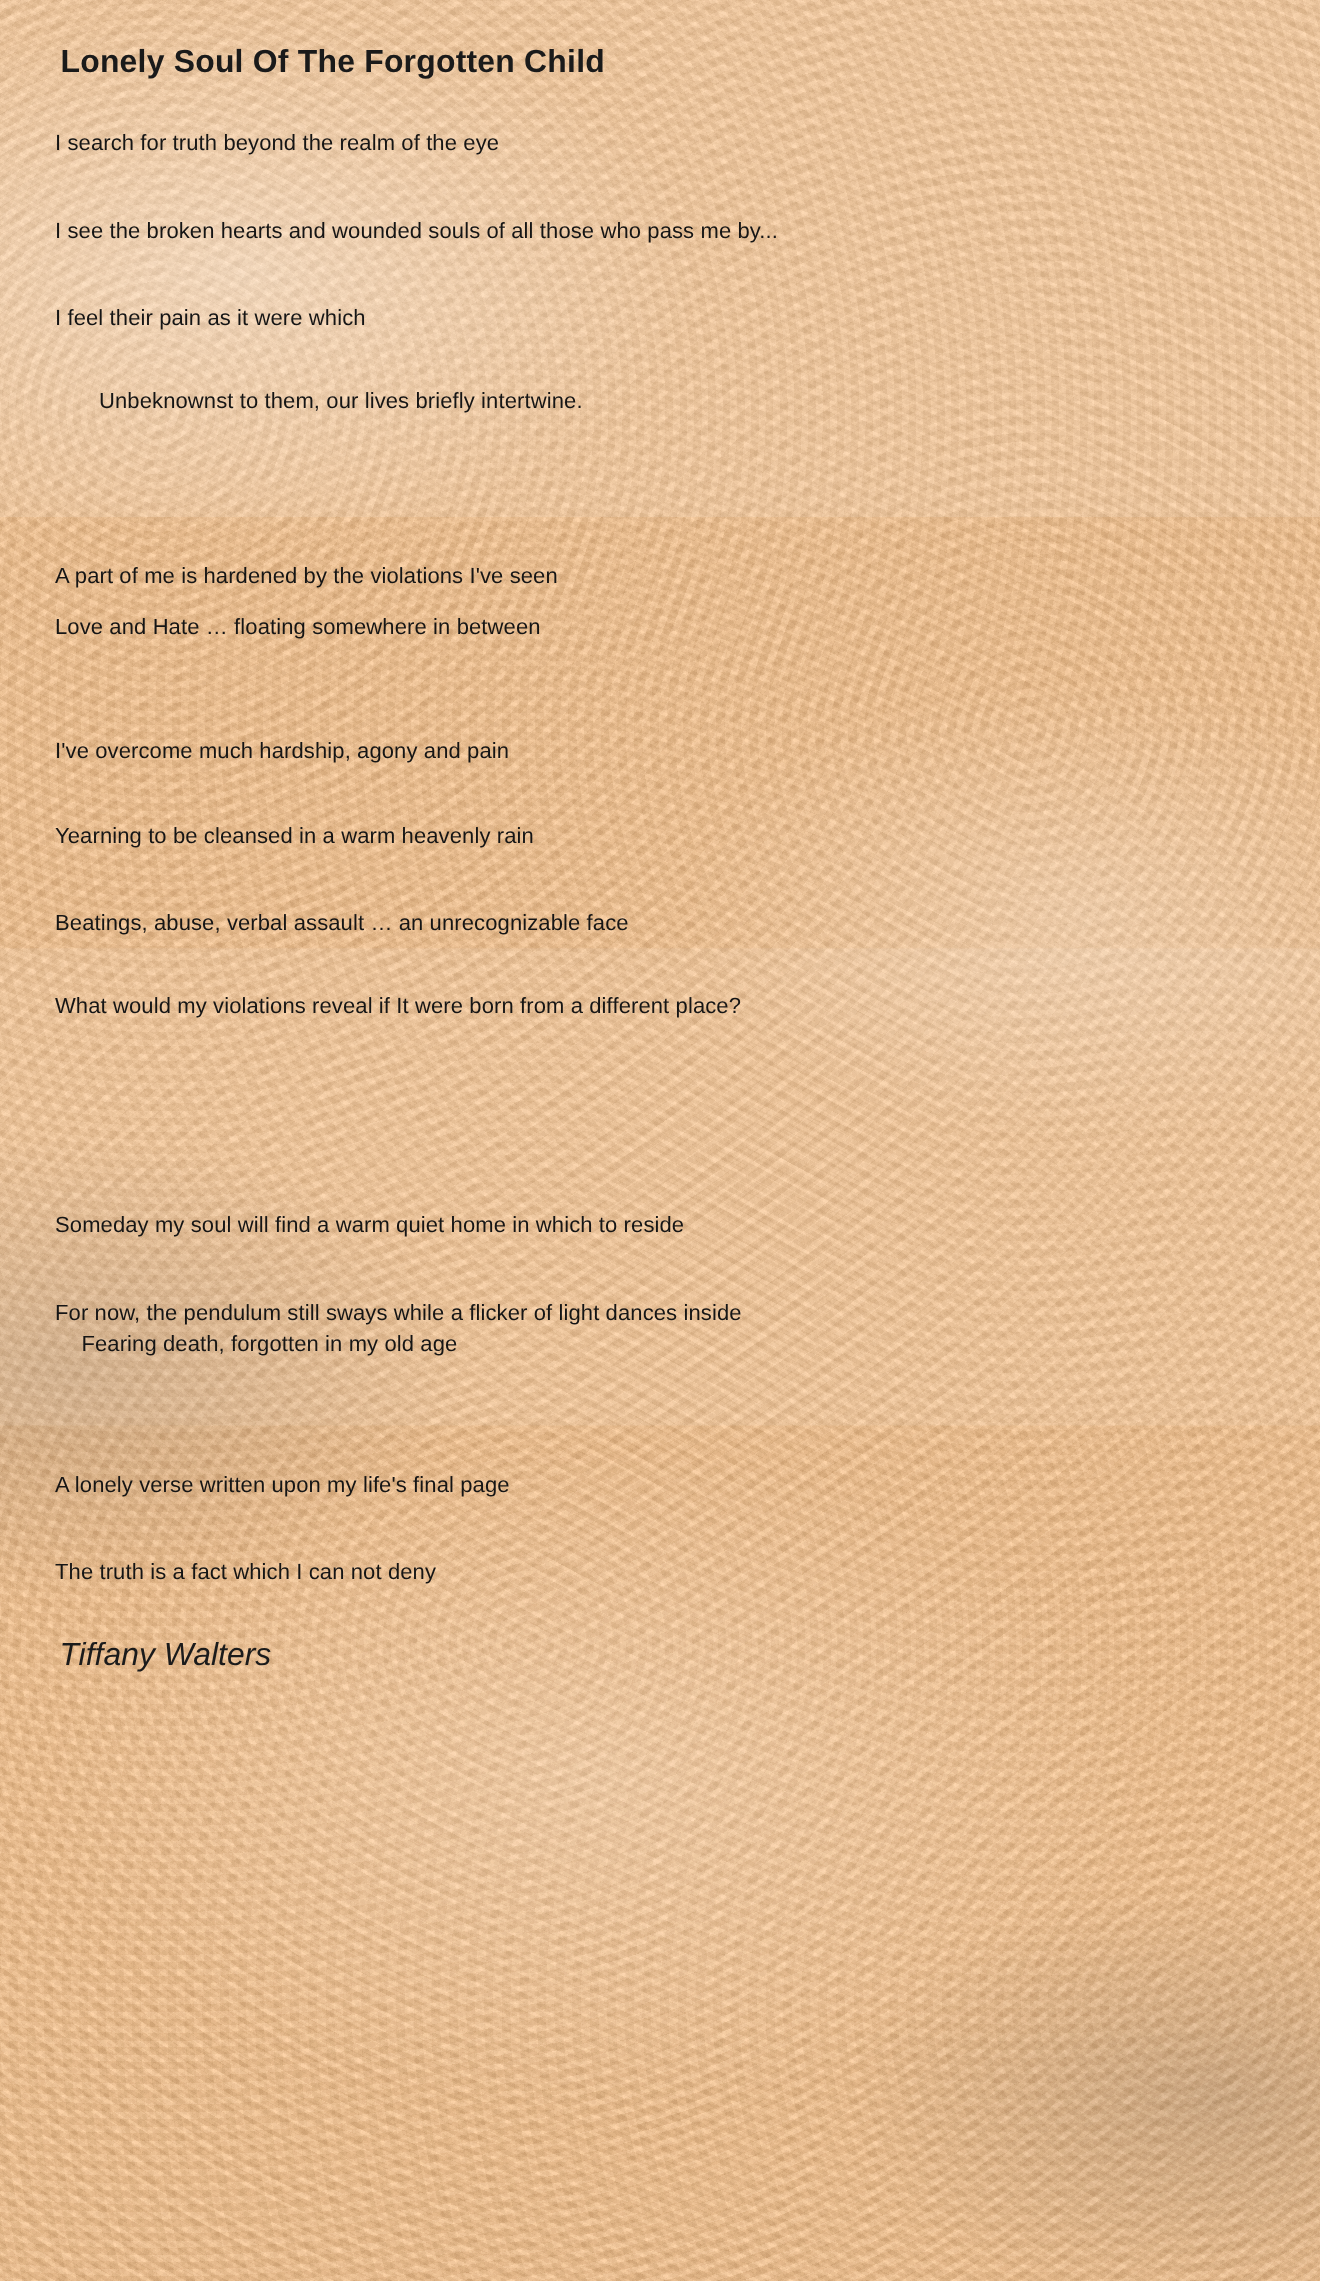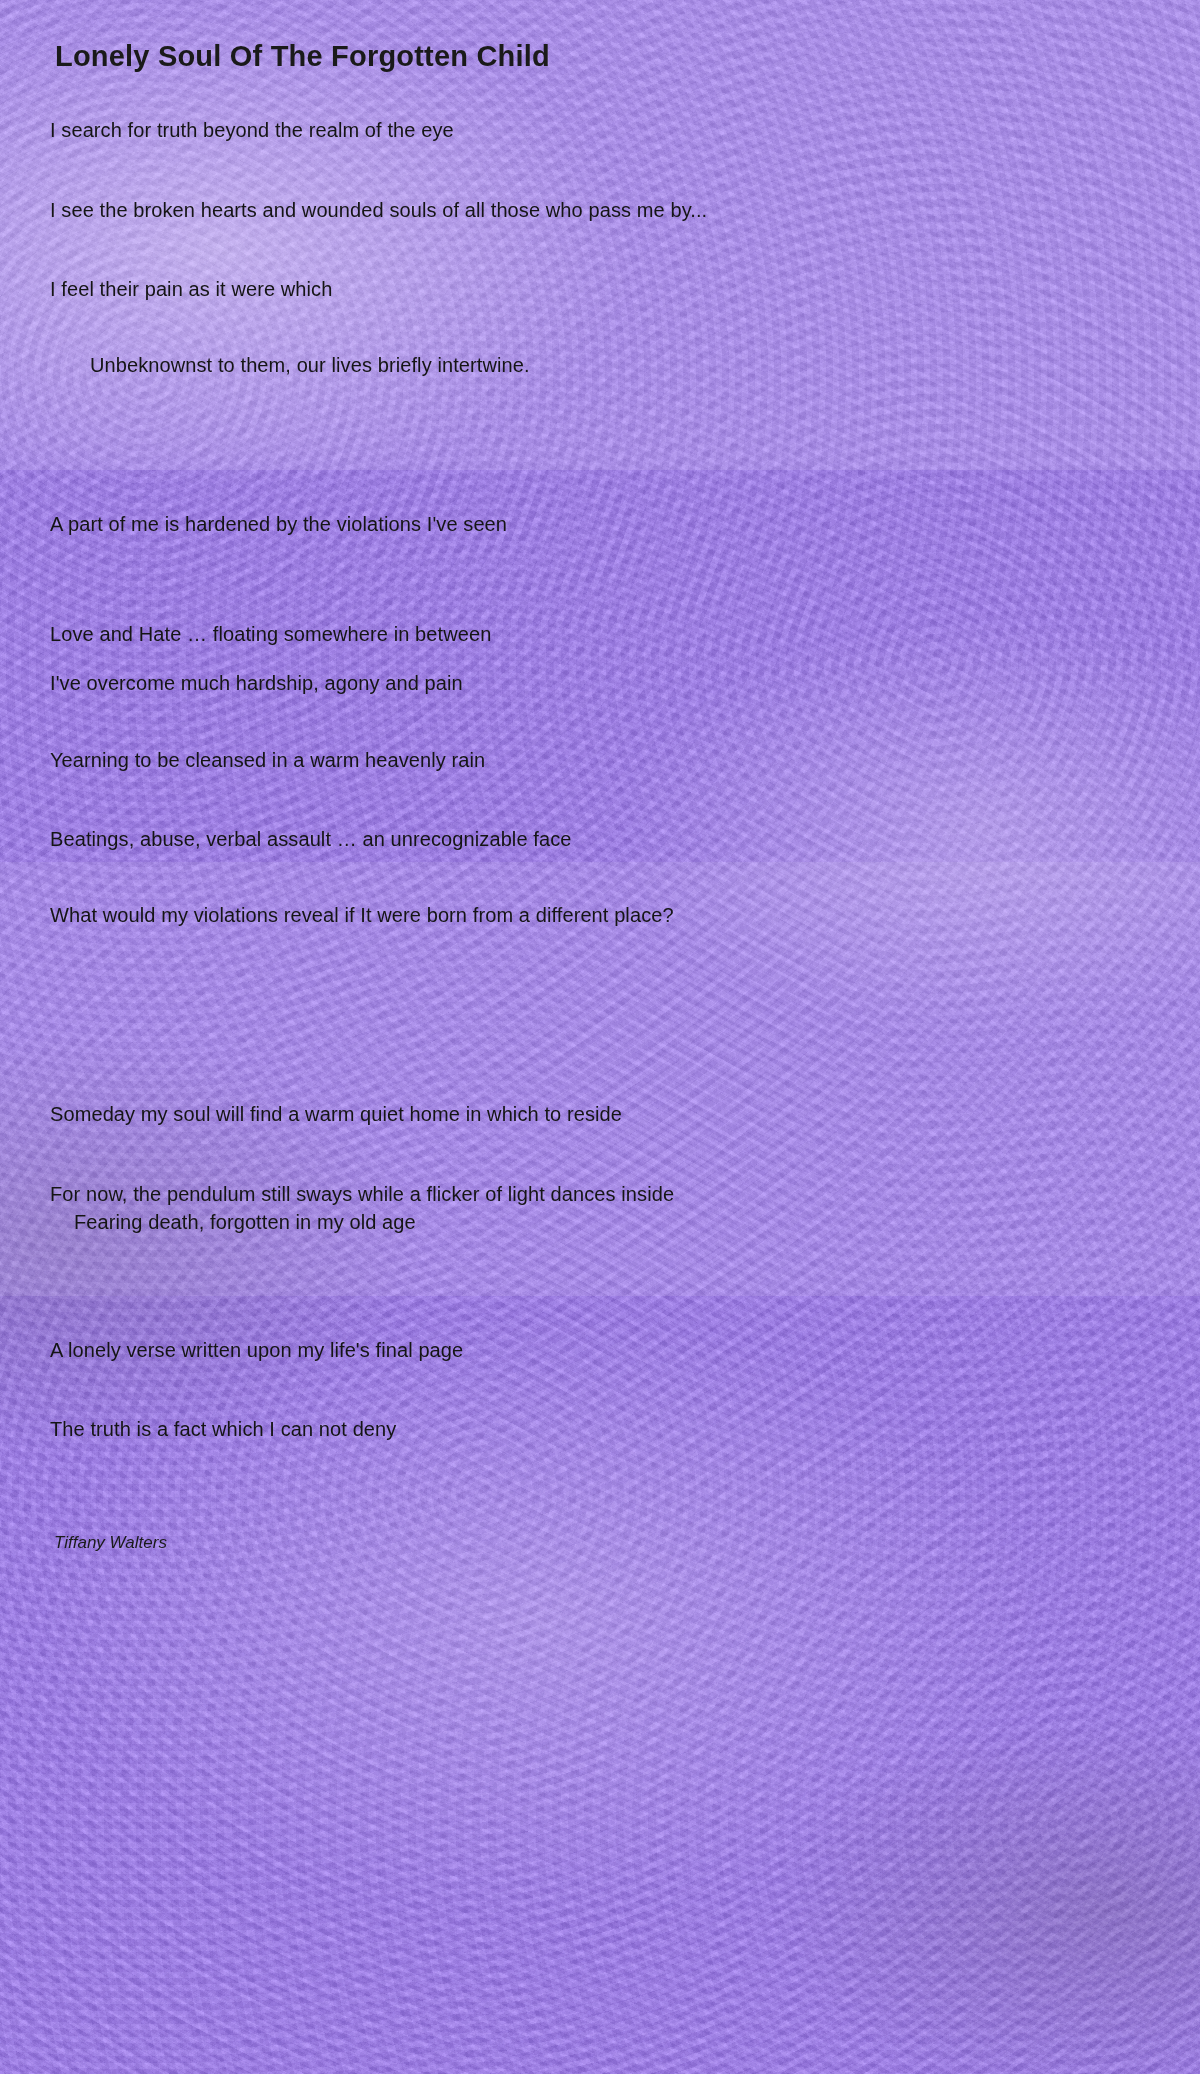--- a/index.html
+++ b/index.html
@@ -12,21 +12,21 @@
     font-family: "Liberation Sans", sans-serif;
     background: #b9b9b9;
     overflow: hidden;
   }
 
   #poem-page {
     position: relative;
     width: 1200px;
     height: 2074px;
     overflow: hidden;
-    background-color: #8b5cf6;
+    background-color: #fdba74;
   }
 
   
   .tex {
     position: absolute;
     inset: 0;
     pointer-events: none;
   }
   .tex-a {
     background-image:
@@ -84,25 +84,24 @@
     font-weight: normal;
     color: #151515;
     white-space: nowrap;
     letter-spacing: .1px;
   }
 
   .author {
     position: absolute;
     left: 54px;
     top: 1489px;
-    font-size: 17px;
+    font-size: 29px;
     font-style: italic;
     color: #1b1b1b;
     white-space: nowrap;
-    margin-top: 44px;
   }
 </style>
 </head>
 <body>
 
 <div id="poem-page">
 
   <div class="tex tex-a"></div>
   <div class="tex tex-b"></div>
   <div class="tex tex-c"></div>
@@ -116,21 +115,21 @@
 
   <div class="content">
     <div class="poem-title">Lonely Soul Of The Forgotten Child</div>
 
     <div id="lines">
         <div class="poem-line" style="top: 119px;">I search for truth beyond the realm of the eye</div>
         <div class="poem-line" style="top: 199px;">I see the broken hearts and wounded souls of all those who pass me by...</div>
         <div class="poem-line" style="top: 278px;">I feel their pain as it were which</div>
         <div class="poem-line" style="top: 354px; margin-left: 40px;">Unbeknownst to them, our lives briefly intertwine.</div>
         <div class="poem-line" style="top: 513px;">A part of me is hardened by the violations I've seen</div>
-        <div class="poem-line" style="top: 623px;">Love and Hate … floating somewhere in between</div>
+        <div class="poem-line" style="top: 559px;">Love and Hate … floating somewhere in between</div>
         <div class="poem-line" style="top: 672px;">I've overcome much hardship, agony and pain</div>
         <div class="poem-line" style="top: 749px;">Yearning to be cleansed in a warm heavenly rain</div>
         <div class="poem-line" style="top: 828px;">Beatings, abuse, verbal assault … an unrecognizable face</div>
         <div class="poem-line" style="top: 904px;">What would my violations reveal if It were born from a different place?</div>
         <div class="poem-line" style="top: 1103px;">Someday my soul will find a warm quiet home in which to reside</div>
         <div class="poem-line" style="top: 1183px;">For now, the pendulum still sways while a flicker of light dances inside</div>
         <div class="poem-line" style="top: 1211px; margin-left: 24px;">Fearing death, forgotten in my old age</div>
         <div class="poem-line" style="top: 1339px;">A lonely verse written upon my life's final page</div>
         <div class="poem-line" style="top: 1418px;">The truth is a fact which I can not deny</div>
       </div>

